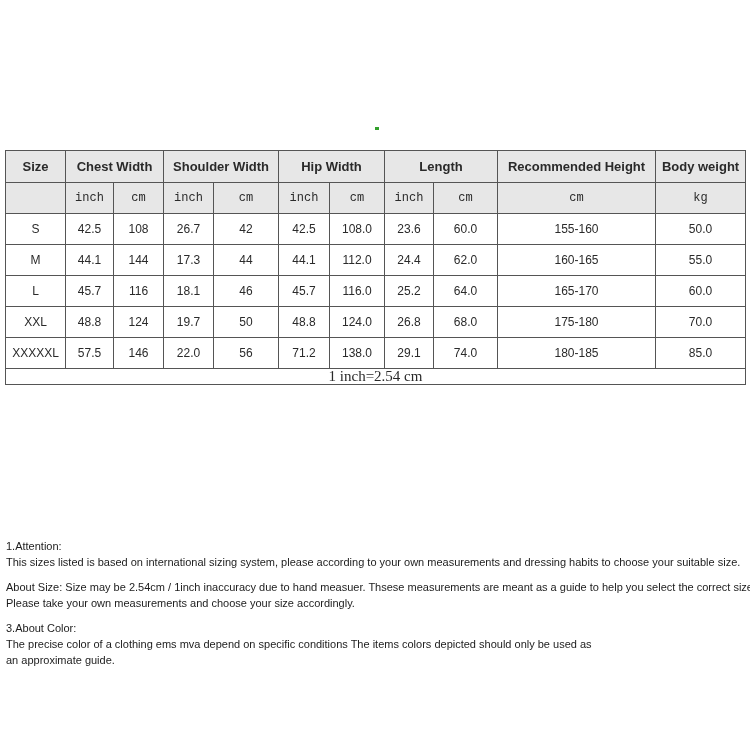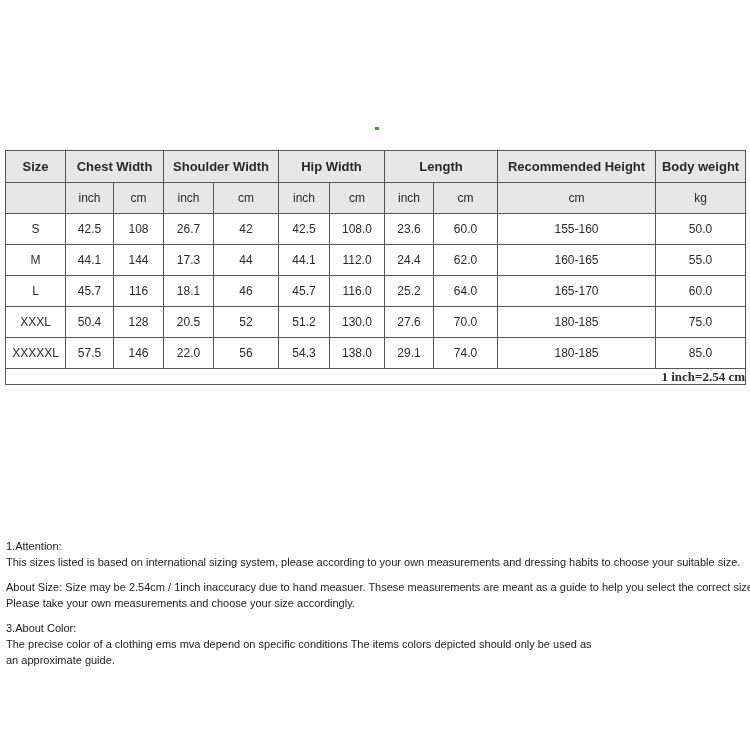--- a/index.html
+++ b/index.html
@@ -31,34 +31,34 @@
     background:#e7e7e7;
     font-size:13px;
     font-weight:bold;
     height:31px;
   }
   .size-table th.unit{
     background:#e7e7e7;
     font-size:12px;
     font-weight:normal;
     height:30px;
+    font-family:Liberation Mono, monospace;
   }
   .size-table td.cell{
     font-size:12px;
     height:30px;
     background:#ffffff;
   }
   .size-table td.merged{
     font-family:"Liberation Serif","DejaVu Serif",serif;
-    font-weight:bold;
-    font-size:13px;
+    font-weight:normal;
+    font-size:15px;
     height:15px;
     line-height:13px;
     background:#ffffff;
-    text-align:right;
   }
   .green-speck{
     position:absolute;
     left:375px;top:127px;
     width:4px;height:3px;
     background:#33a02c;
   }
   .notes{
     position:absolute;
     left:6px;top:538px;
@@ -148,39 +148,39 @@
           <td class="cell">18.1</td>
           <td class="cell">46</td>
           <td class="cell">45.7</td>
           <td class="cell">116.0</td>
           <td class="cell">25.2</td>
           <td class="cell">64.0</td>
           <td class="cell">165-170</td>
           <td class="cell">60.0</td>
         </tr>
         <tr>
-          <td class="cell">XXXL</td>
-          <td class="cell">50.4</td>
-          <td class="cell">128</td>
-          <td class="cell">20.5</td>
-          <td class="cell">52</td>
-          <td class="cell">51.2</td>
-          <td class="cell">130.0</td>
-          <td class="cell">27.6</td>
+          <td class="cell">XXL</td>
+          <td class="cell">48.8</td>
+          <td class="cell">124</td>
+          <td class="cell">19.7</td>
+          <td class="cell">50</td>
+          <td class="cell">48.8</td>
+          <td class="cell">124.0</td>
+          <td class="cell">26.8</td>
+          <td class="cell">68.0</td>
+          <td class="cell">175-180</td>
           <td class="cell">70.0</td>
-          <td class="cell">180-185</td>
-          <td class="cell">75.0</td>
         </tr>
         <tr>
           <td class="cell">XXXXXL</td>
           <td class="cell">57.5</td>
           <td class="cell">146</td>
           <td class="cell">22.0</td>
           <td class="cell">56</td>
-          <td class="cell">54.3</td>
+          <td class="cell">71.2</td>
           <td class="cell">138.0</td>
           <td class="cell">29.1</td>
           <td class="cell">74.0</td>
           <td class="cell">180-185</td>
           <td class="cell">85.0</td>
         </tr>
         <tr>
           <td class="merged" colspan="11">1 inch=2.54 cm</td>
         </tr>
       </tbody>

